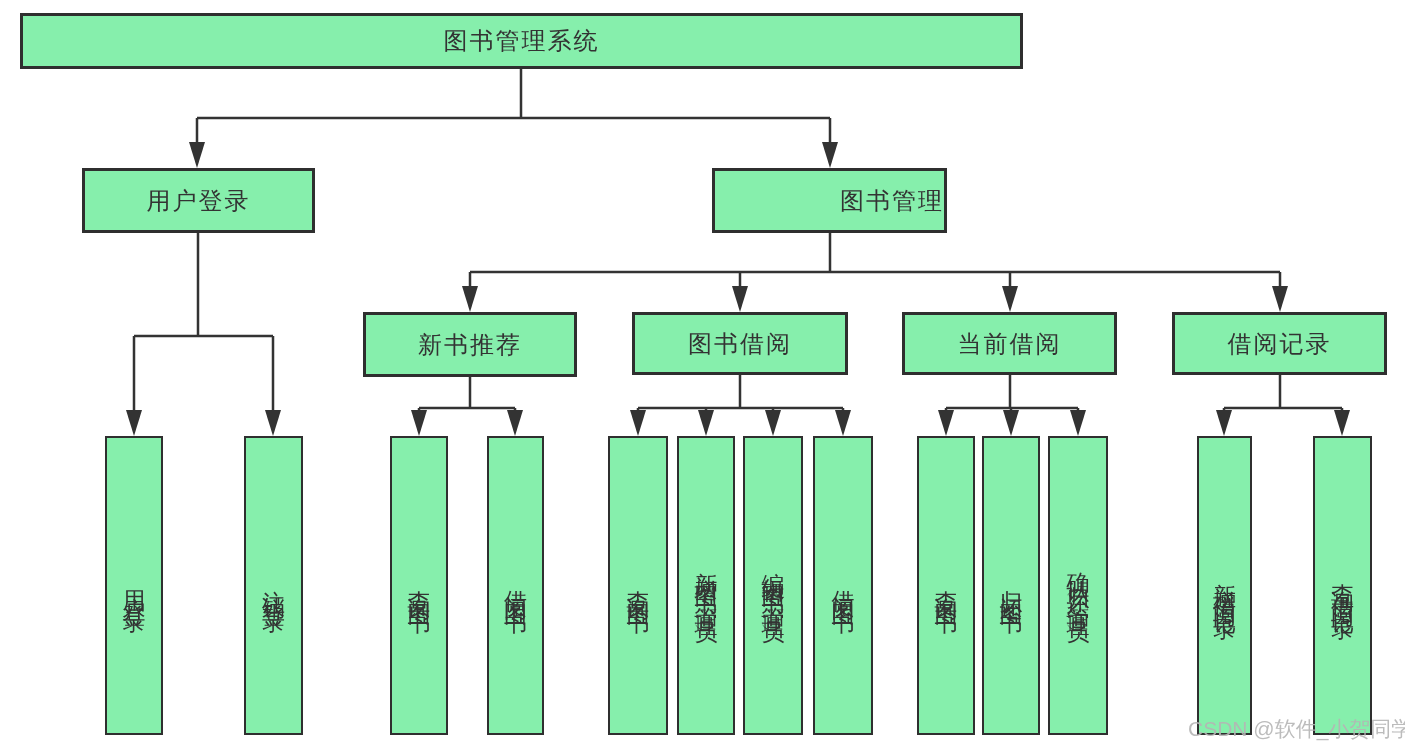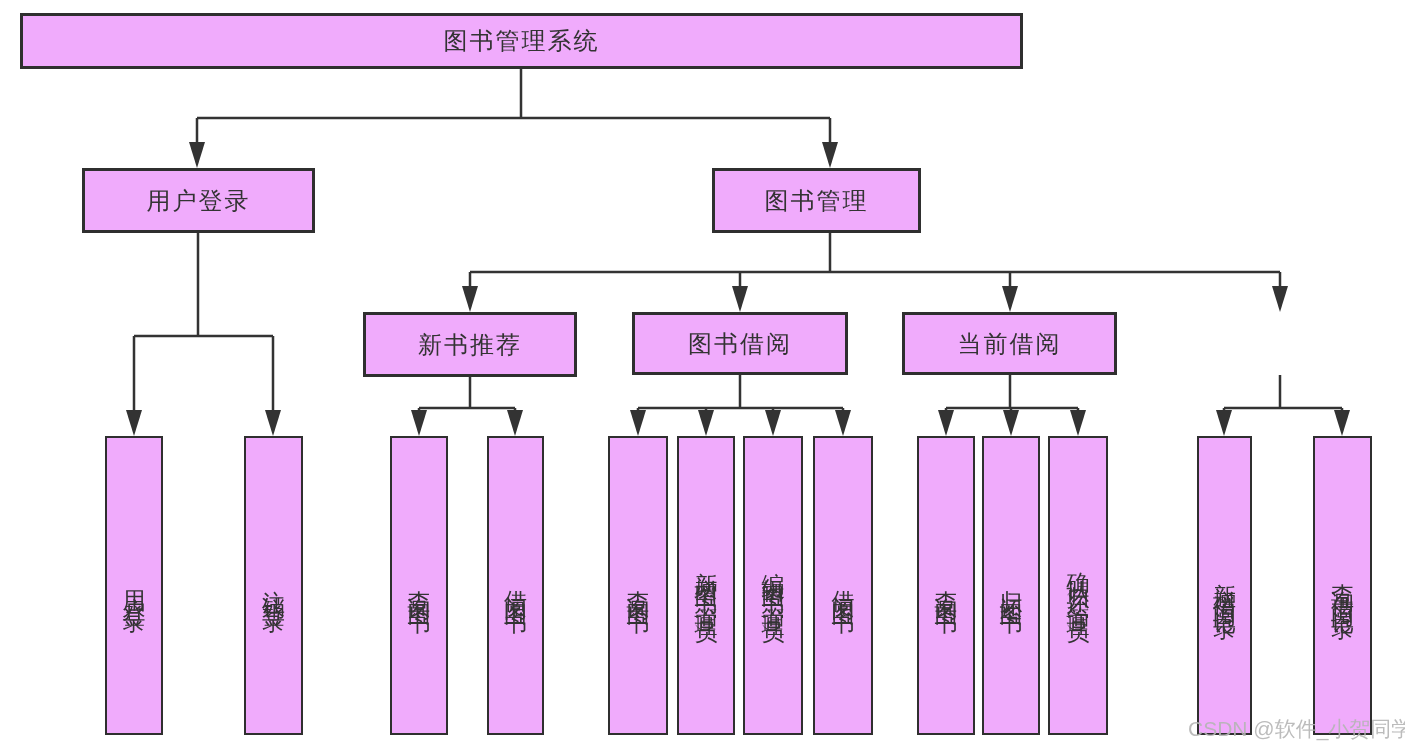--- a/index.html
+++ b/index.html
@@ -12,21 +12,21 @@
     overflow: hidden;
   }
   #wires {
     position: absolute;
     left: 0; top: 0;
     z-index: 0;
   }
   .box {
     position: absolute;
     box-sizing: border-box;
-    background: #f0abfc;
+    background: #86efac;
     border: 3px solid #2f2f2f;
     display: flex;
     align-items: center;
     justify-content: center;
     z-index: 1;
     color: #333333;
   }
   .hlabel {
     font-size: 24px;
     letter-spacing: 2px;
@@ -123,32 +123,35 @@
     </g>
   </svg>
 
   <div class="box" style="left:20px; top:13px; width:1003px; height:56px;">
     <span class="hlabel">图书管理系统</span>
   </div>
 
   <div class="box" style="left:82px; top:168px; width:233px; height:65px;">
     <span class="hlabel">用户登录</span>
   </div>
-  <div class="box" style="left:712px; top:168px; width:209px; height:65px;">
+  <div class="box" style="left:712px; top:168px; width:235px; height:65px;justify-content:flex-end;">
     <span class="hlabel">图书管理</span>
   </div>
 
   <div class="box" style="left:363px; top:312px; width:214px; height:65px;">
     <span class="hlabel">新书推荐</span>
   </div>
   <div class="box" style="left:902px; top:312px; width:215px; height:63px;">
     <span class="hlabel">当前借阅</span>
   </div>
   <div class="box" style="left:632px; top:312px; width:216px; height:63px;">
     <span class="hlabel">图书借阅</span>
+  </div>
+  <div class="box" style="left:1172px; top:312px; width:215px; height:63px;">
+    <span class="hlabel">借阅记录</span>
   </div>
 
   <div class="box leaf" style="left:105px; top:436px; width:58px; height:299px;">
     <span class="vlabel">用户登录</span>
   </div>
   <div class="box leaf" style="left:244px; top:436px; width:59px; height:299px;">
     <span class="vlabel">注销登录</span>
   </div>
 
   <div class="box leaf" style="left:390px; top:436px; width:58px; height:299px;">

